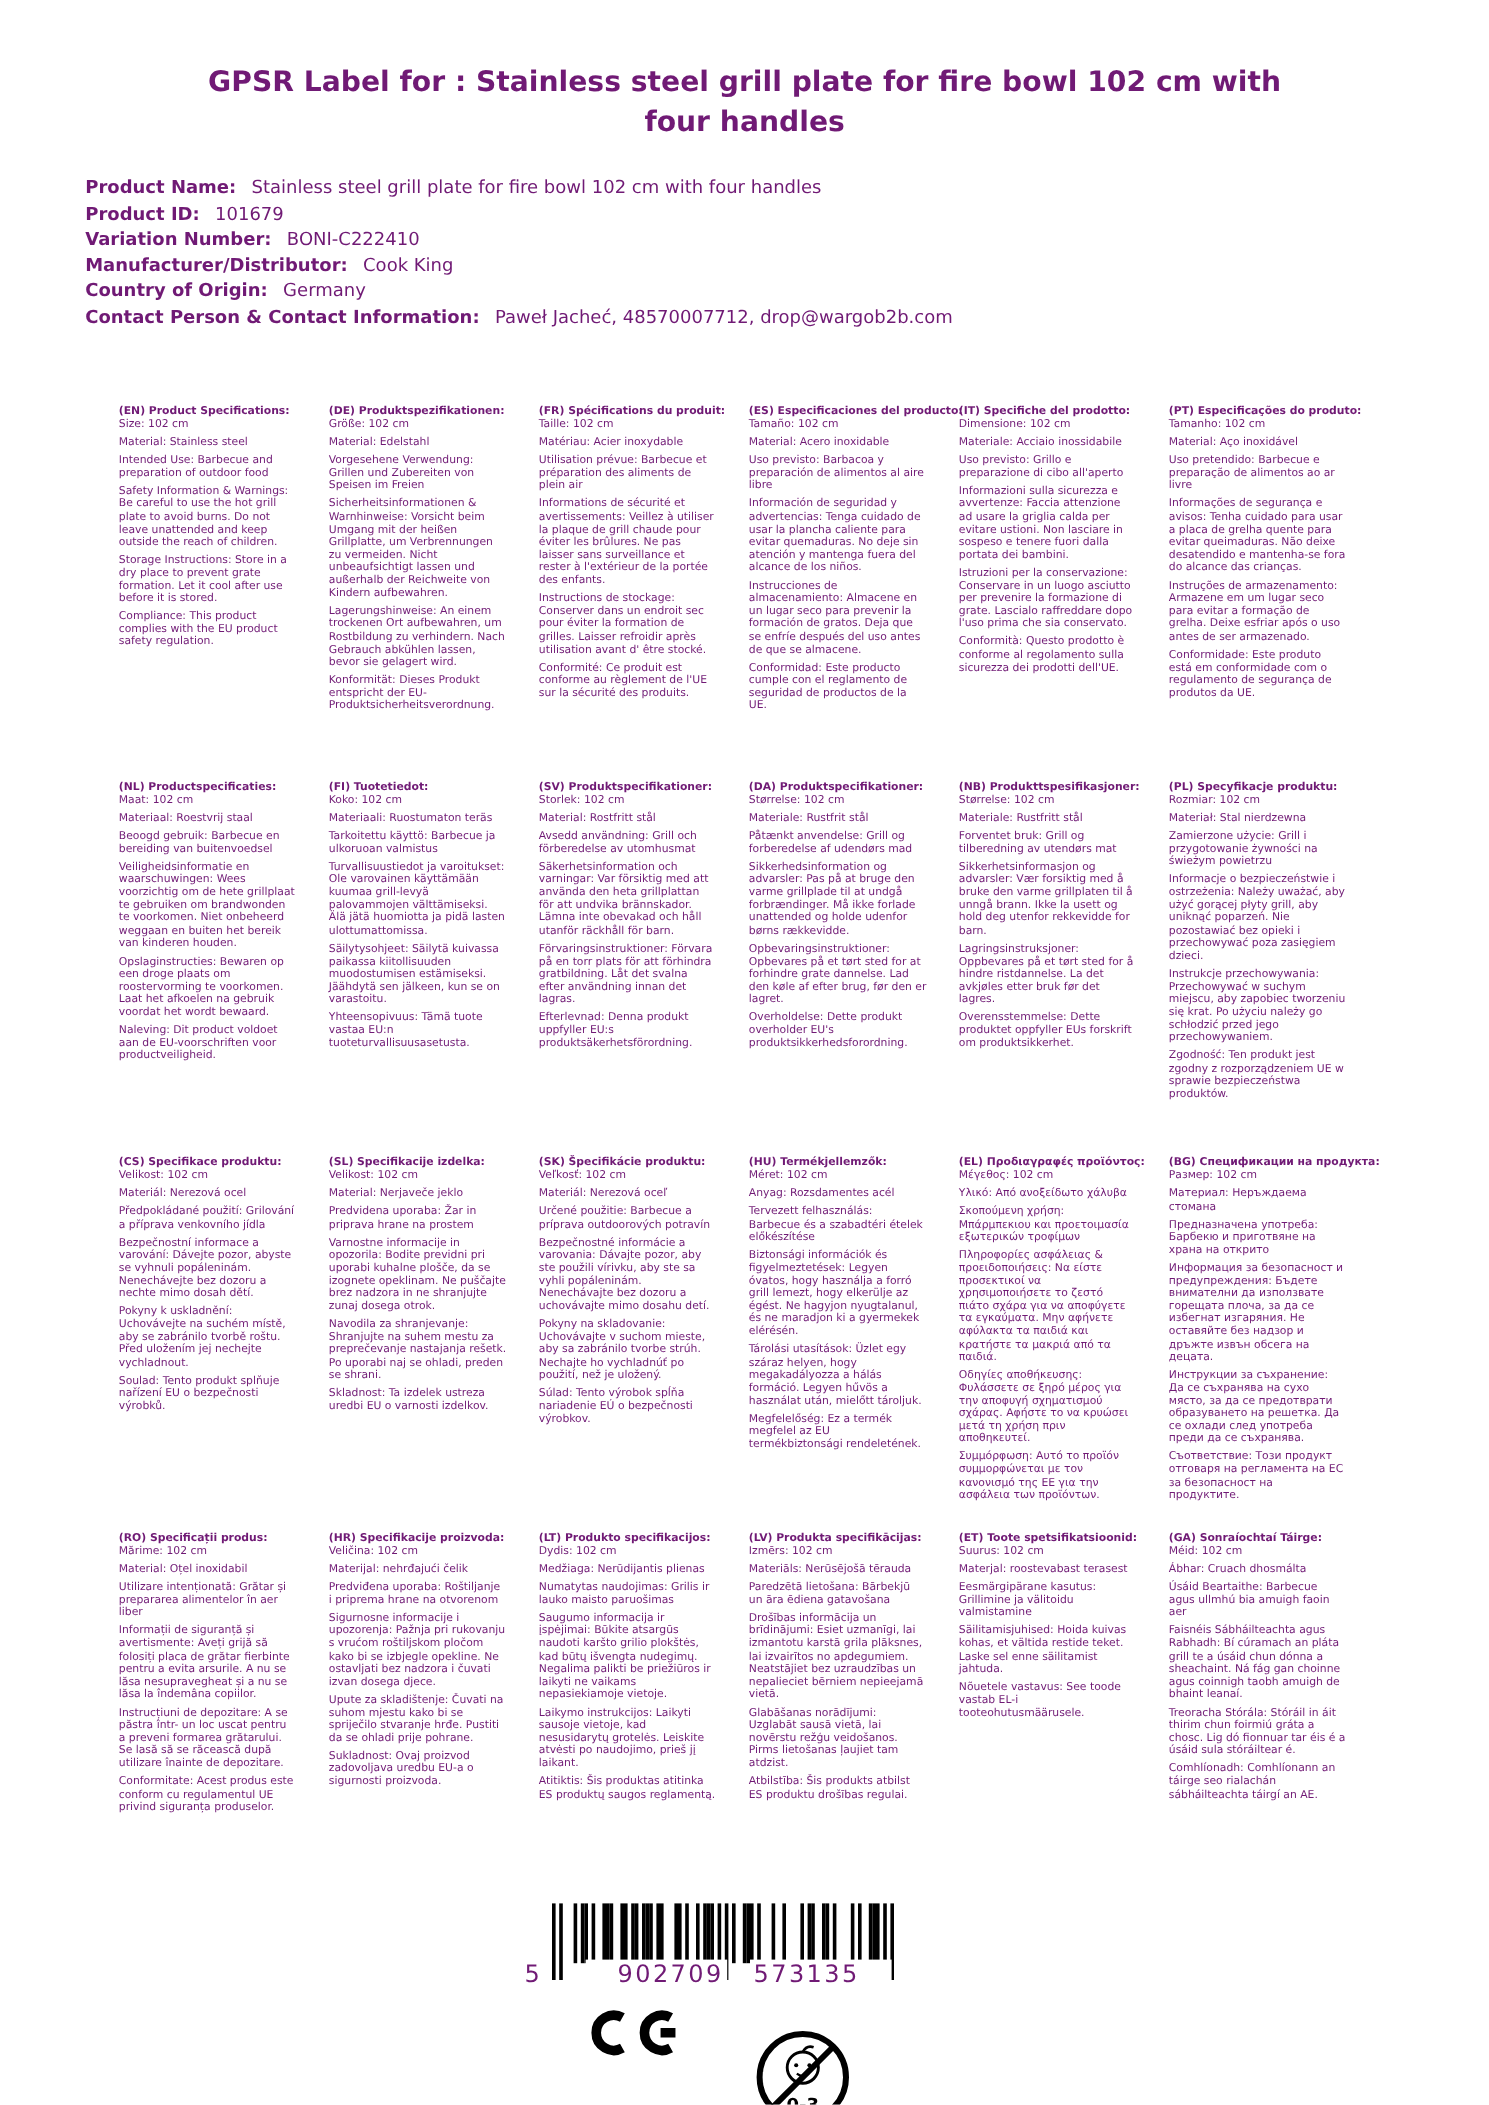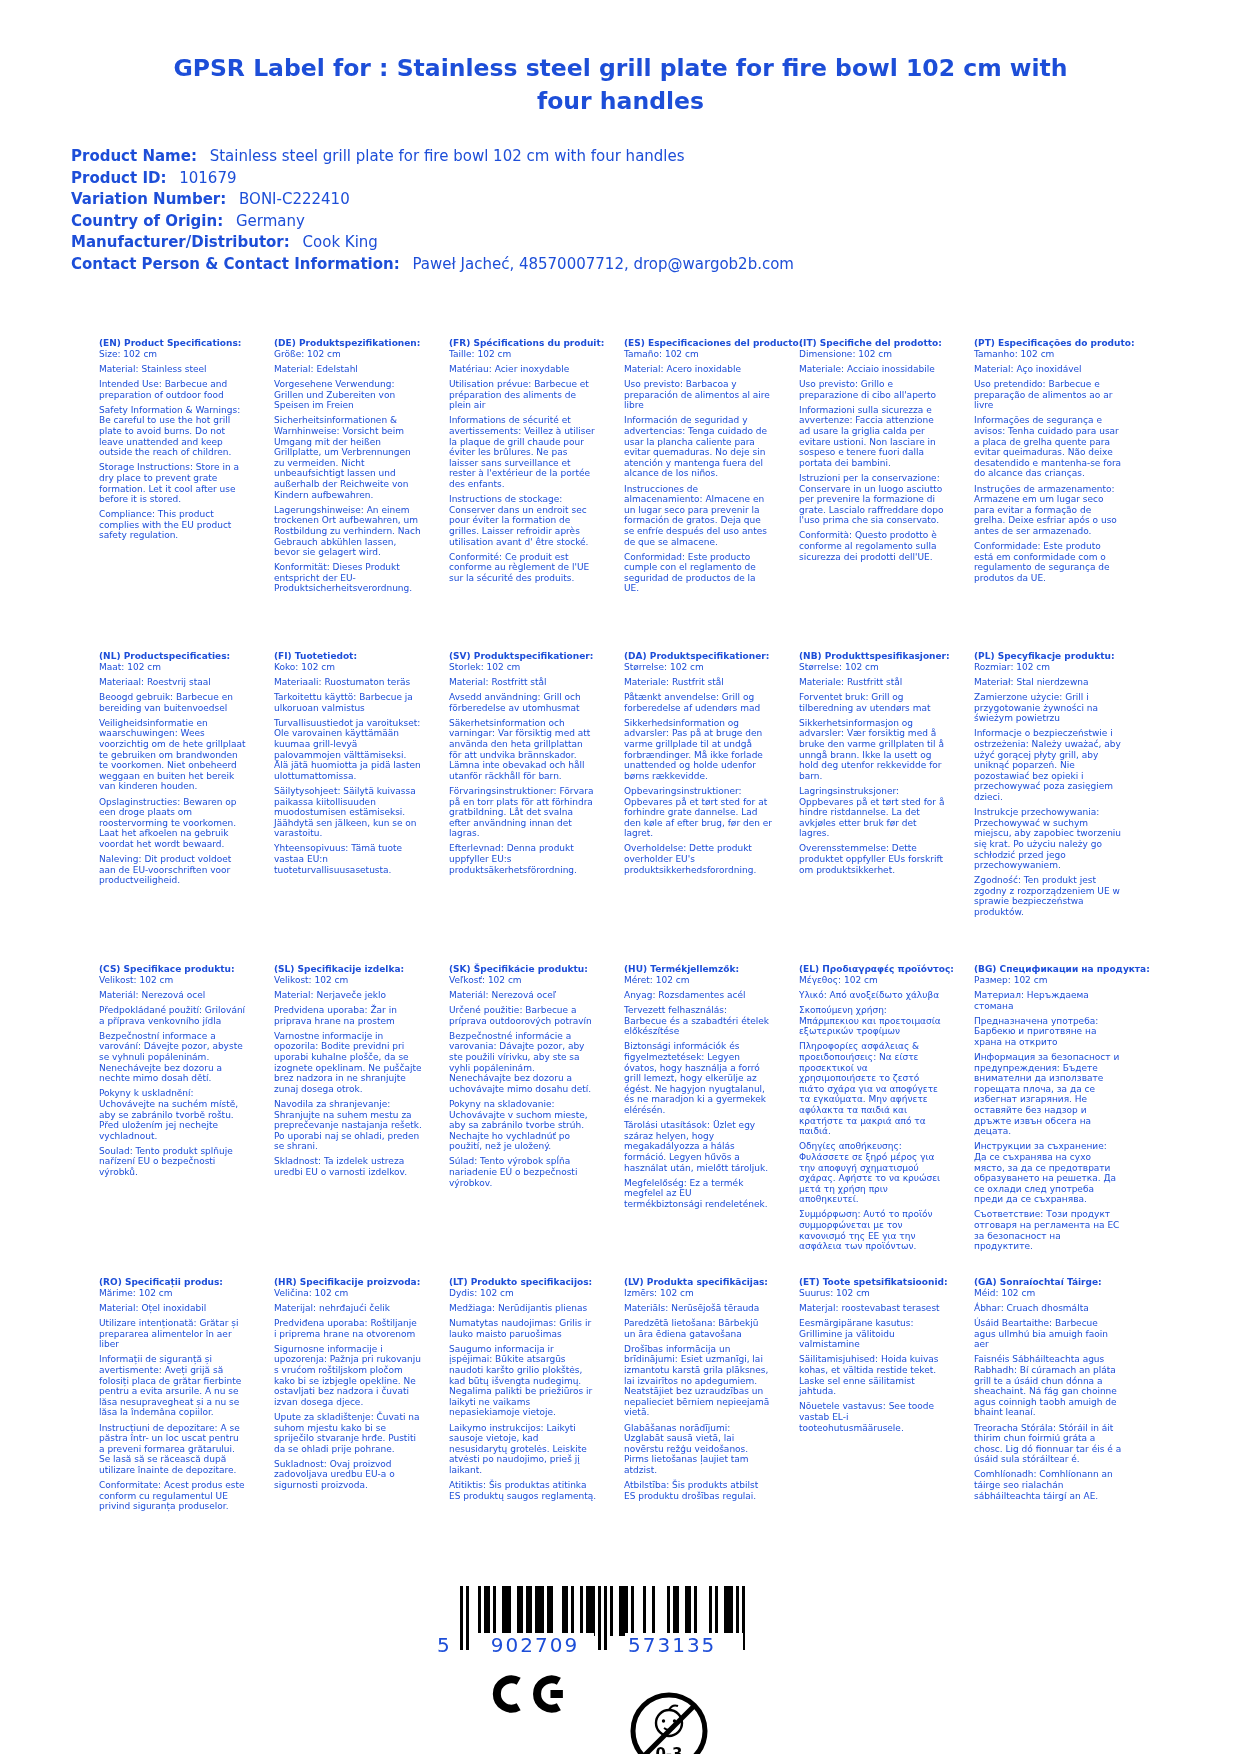--- a/index.html
+++ b/index.html
@@ -2,21 +2,21 @@
 <html><head>
 <meta charset="utf-8">
 <style>
   * { box-sizing: border-box; }
   html, body { margin: 0; padding: 0; background: #ffffff; }
   .page {
     position: relative;
     width: 1241px;
     height: 1754px;
     background: #ffffff;
-    color: #1d4ed8;
+    color: #701a75;
     font-family: "DejaVu Sans", sans-serif;
     overflow: hidden;
   }
   .title {
     position: absolute;
     top: 52px; left: 0; right: 0;
     padding: 0 150px;
     margin: 0;
     text-align: center;
     font-size: 23.5px;
@@ -62,21 +62,21 @@
   .bc-bars { position: absolute; top: 0; left: 0; }
   .bc-num {
     position: absolute;
     top: 47px;
     font-size: 20px;
     background: #fff;
     padding: 0 3px;
     letter-spacing: 2px;
   }
   .bc-lead { left: -26px; background: transparent; }
-  .bc-g1 { left: 16px; width: 118px; text-align: center; }
+  .bc-g1 { left: 28px; width: 118px; text-align: right; }
   .bc-g2 { left: 165px; width: 118px; }
   .ce-mark { position: absolute; top: 1668px; left: 492px; width: 76px; height: 52px; }
   .age-warning { position: absolute; top: 1690px; left: 628px; width: 82px; height: 82px; }
 </style>
 </head>
 <body>
 
 <div class="page">
 
   <h1 class="title">GPSR Label for : Stainless steel grill plate for fire bowl 102 cm with four handles</h1>
@@ -91,27 +91,27 @@
     <span class="info-label">Product ID:</span>
     <span class="info-value">101679</span>
   </div>
 
   <div class="info-row">
     <span class="info-label">Variation Number:</span>
     <span class="info-value">BONI-C222410</span>
   </div>
 
   <div class="info-row">
+    <span class="info-label">Manufacturer/Distributor:</span>
+    <span class="info-value">Cook King</span>
+  </div>
+
+  <div class="info-row">
     <span class="info-label">Country of Origin:</span>
     <span class="info-value">Germany</span>
-  </div>
-
-  <div class="info-row">
-    <span class="info-label">Manufacturer/Distributor:</span>
-    <span class="info-value">Cook King</span>
   </div>
 
   <div class="info-row">
     <span class="info-label">Contact Person &amp; Contact Information:</span>
     <span class="info-value">Paweł Jacheć, 48570007712, drop@wargob2b.com</span>
   </div>
 </div>
 
   <div class="grid" id="grid">
   <section class="spec">

